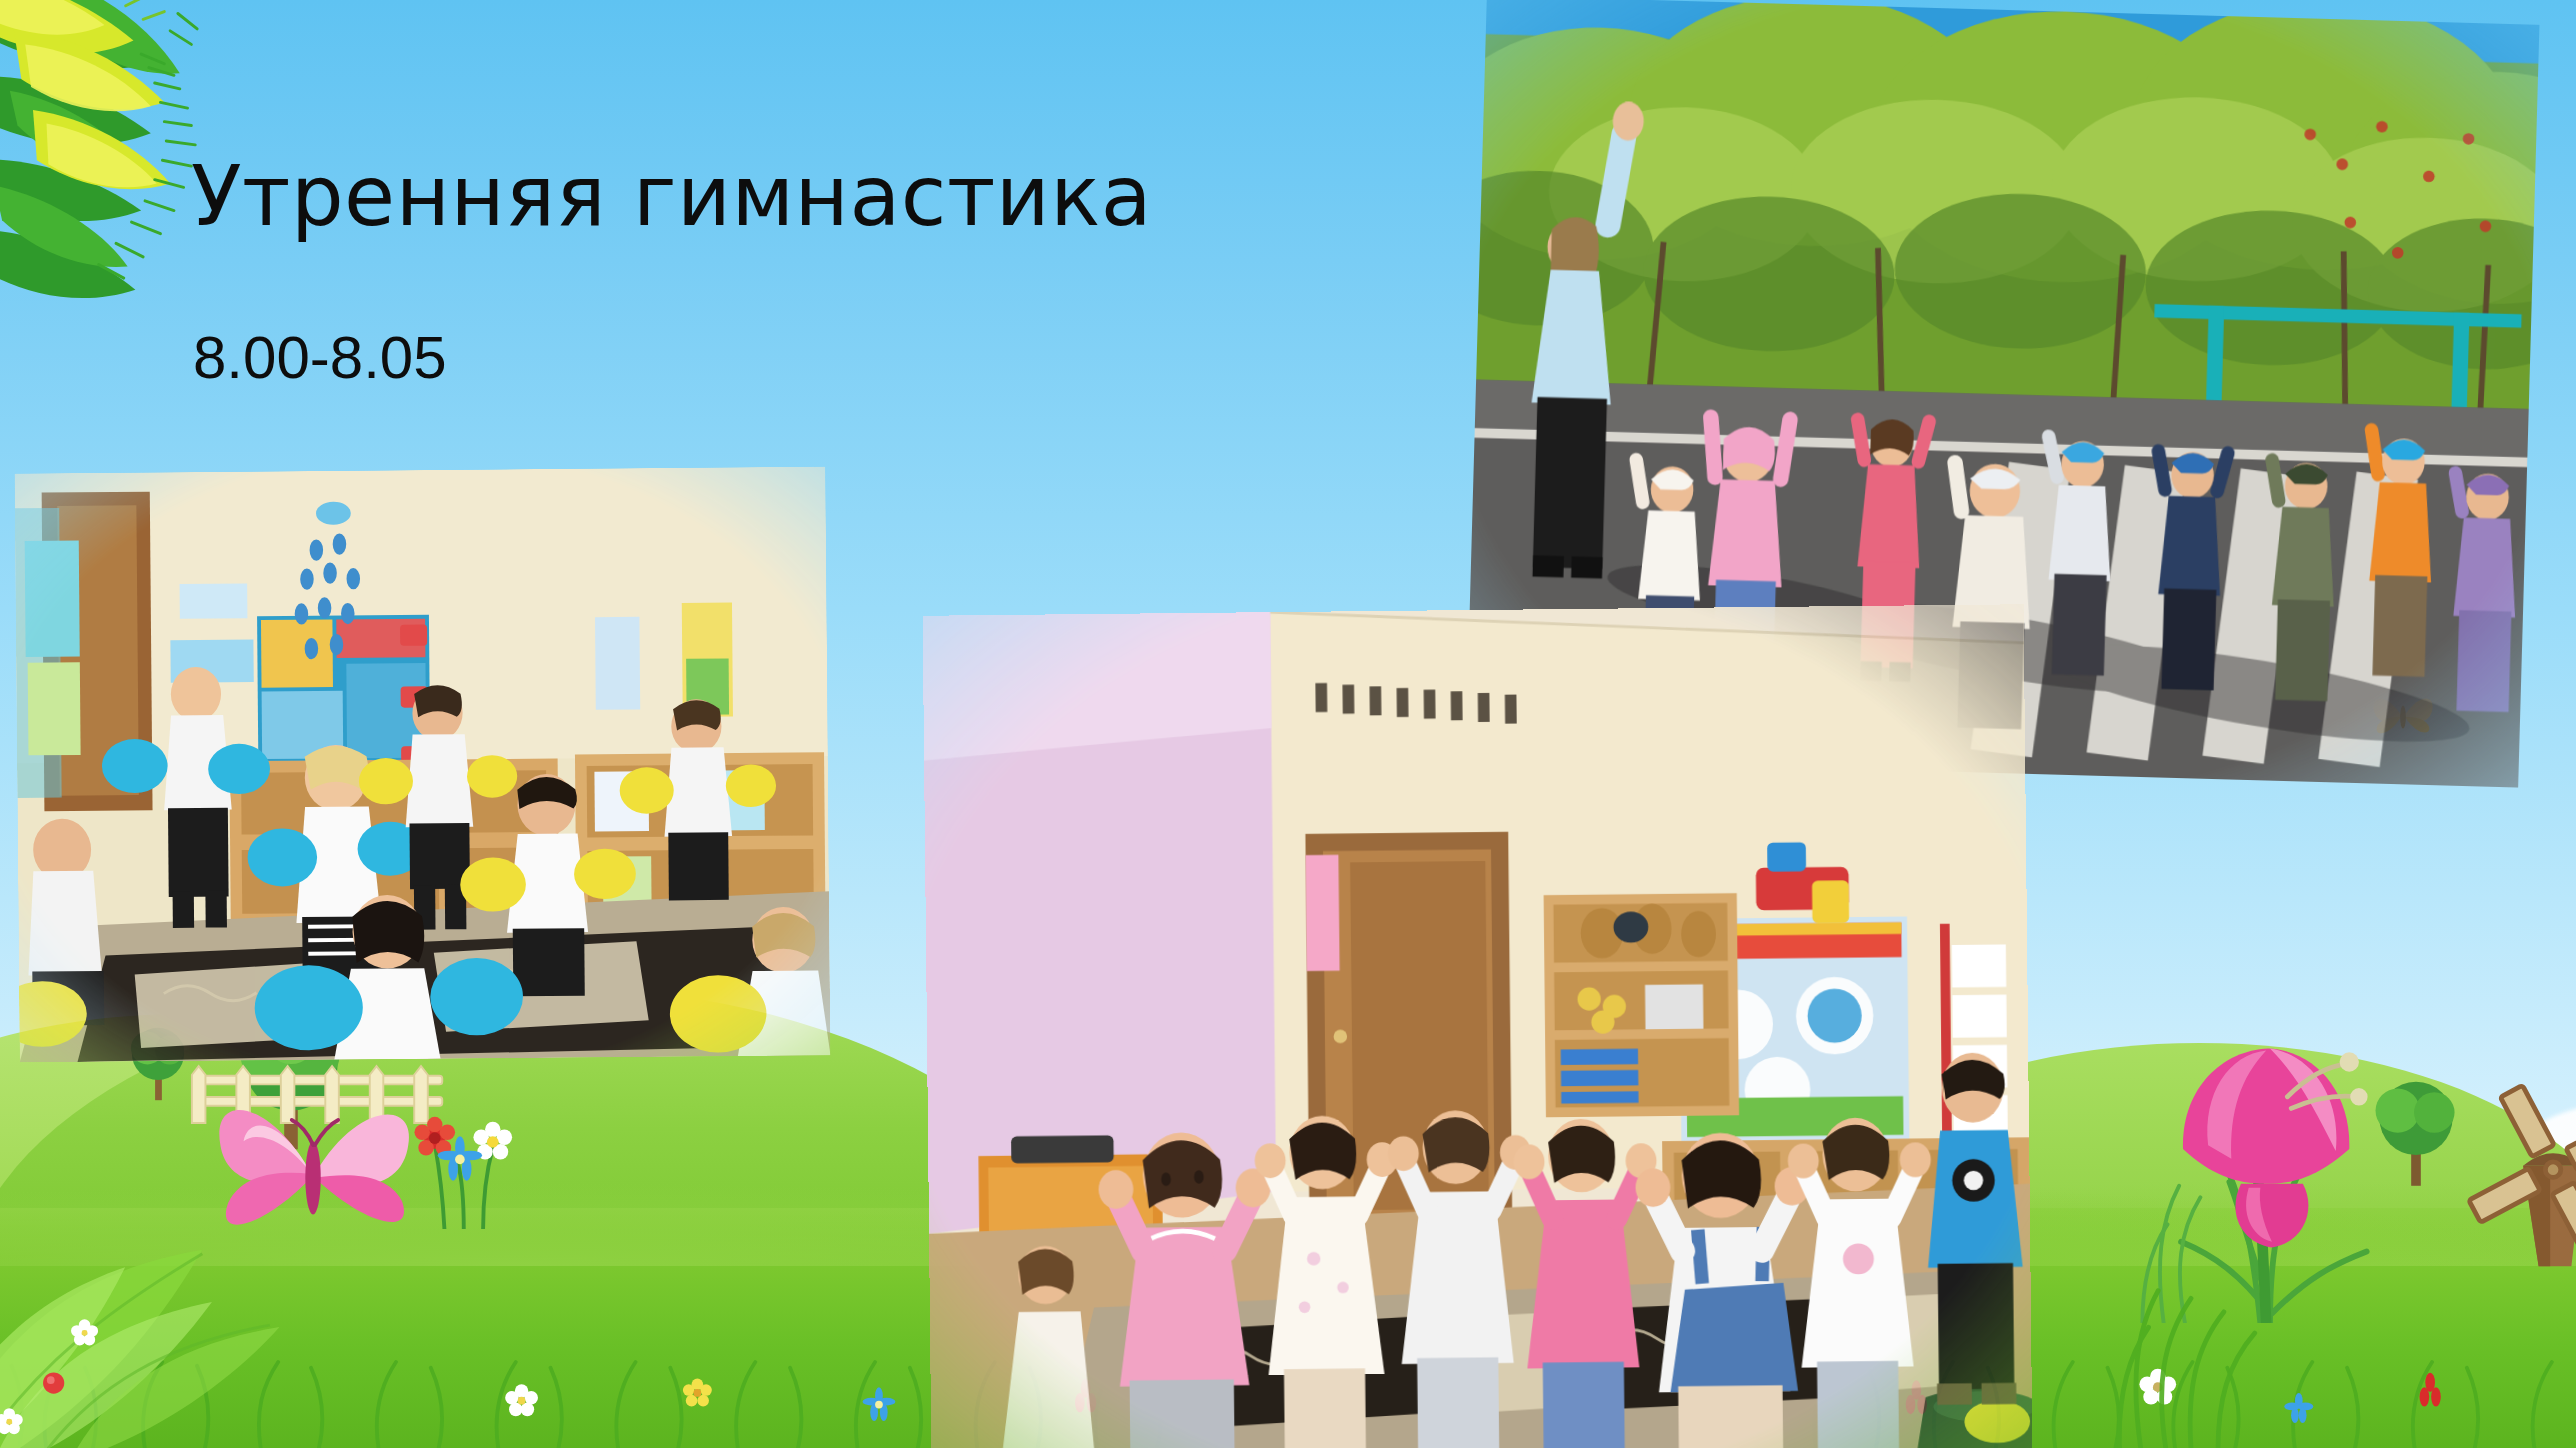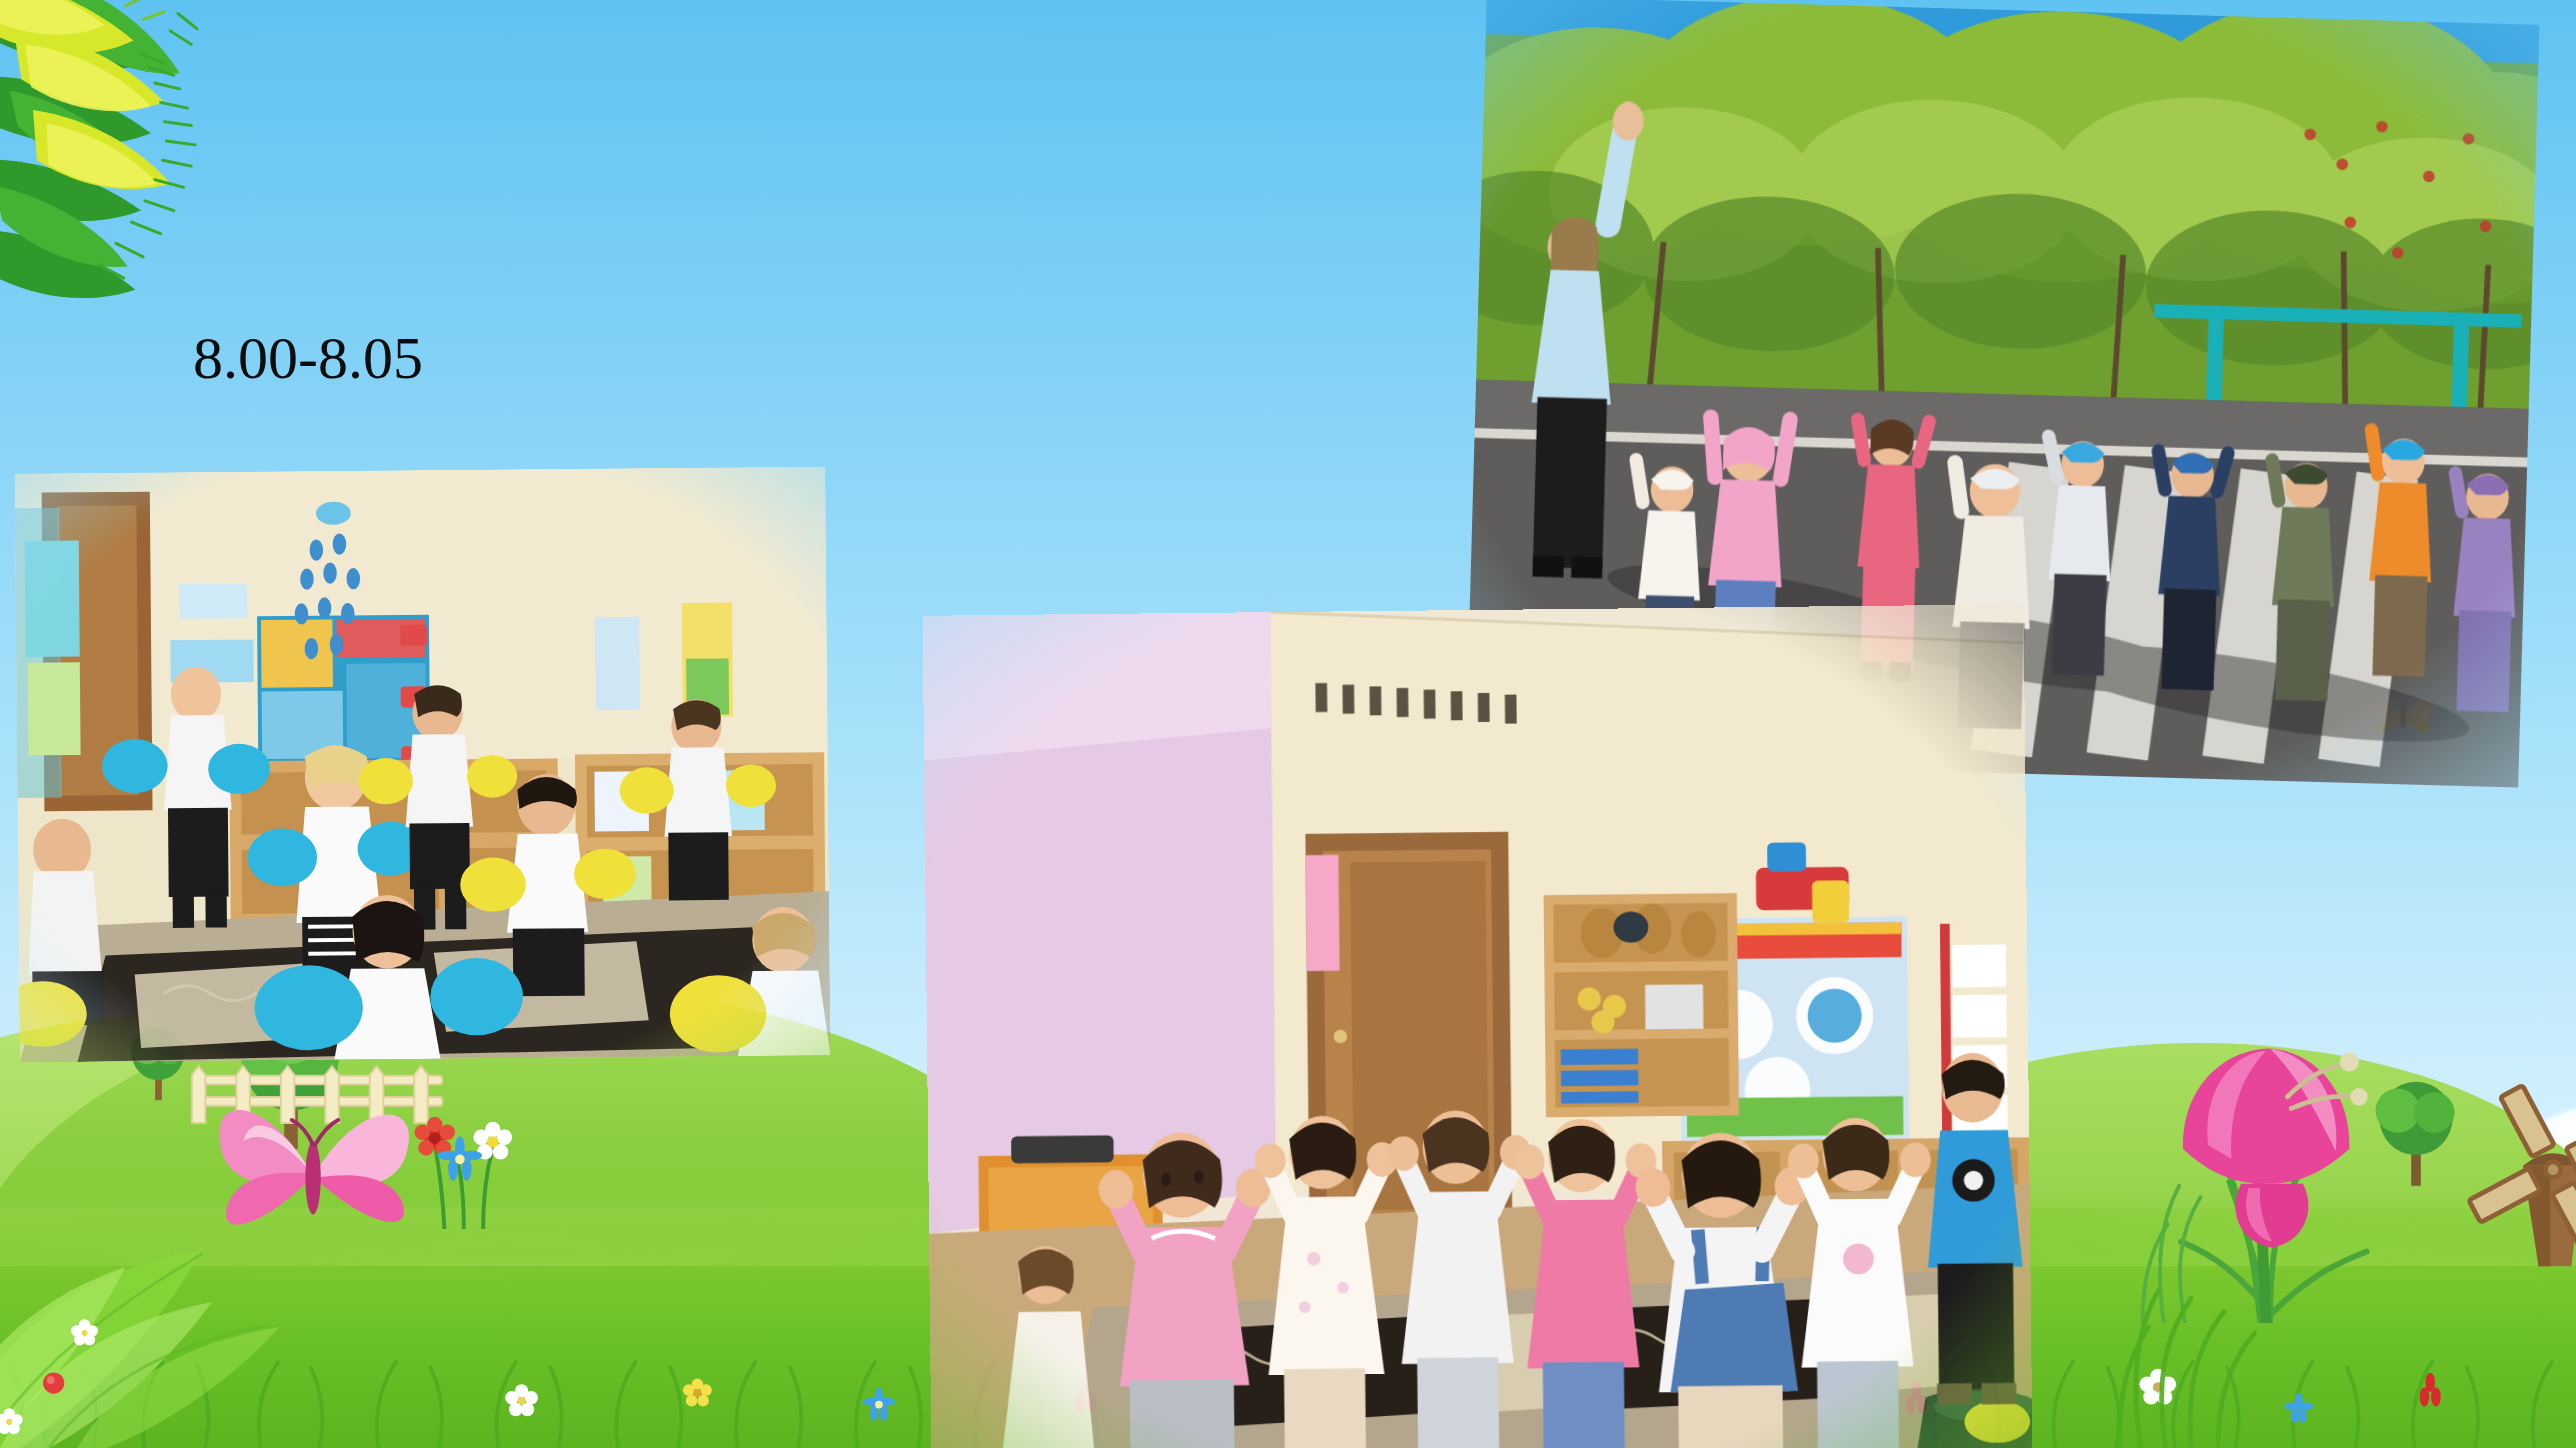--- a/index.html
+++ b/index.html
@@ -63,21 +63,21 @@
   
   #title{
     position:absolute;left:191px;top:155px;
     font-size:83px;line-height:1;color:#0d0d0d;
     font-family:"DejaVu Sans","Liberation Sans",sans-serif;
     font-weight:400;letter-spacing:0.5px;white-space:nowrap;
   }
   #time{
     position:absolute;left:193px;top:328px;
     font-size:60px;line-height:1;color:#0d0d0d;
-    font-family:Liberation Serif, serif;
+    font-family:Liberation Sans, sans-serif;
     font-weight:400;white-space:nowrap;
   }
 </style>
 </head>
 <body>
 
 <div id="slide">
 
   <div class="cloudgrp" style="left:58px;bottom:290px;">
     <div class="cloud" style="left:0;top:39px;width:203px;height:87px;"></div>
@@ -1052,16 +1052,17 @@
       </g>
 
       <g>
         <ellipse cx="120" cy="684" rx="28" ry="30" fill="#eabd94"></ellipse>
         <path d="M92 670 q28 -26 56 0 q4 24 -4 34 q-24 -18 -48 0 z" fill="#6b4a2a"></path>
         <path d="M92 722 L156 722 L170 880 L72 880 Z" fill="#f6f2ea"></path>
       </g>
     </svg>
   </div>
 
+  <div id="title">Утренняя гимнастика</div>
   <div id="time">8.00-8.05</div>
 
 </div>
 
 
 </body></html>

